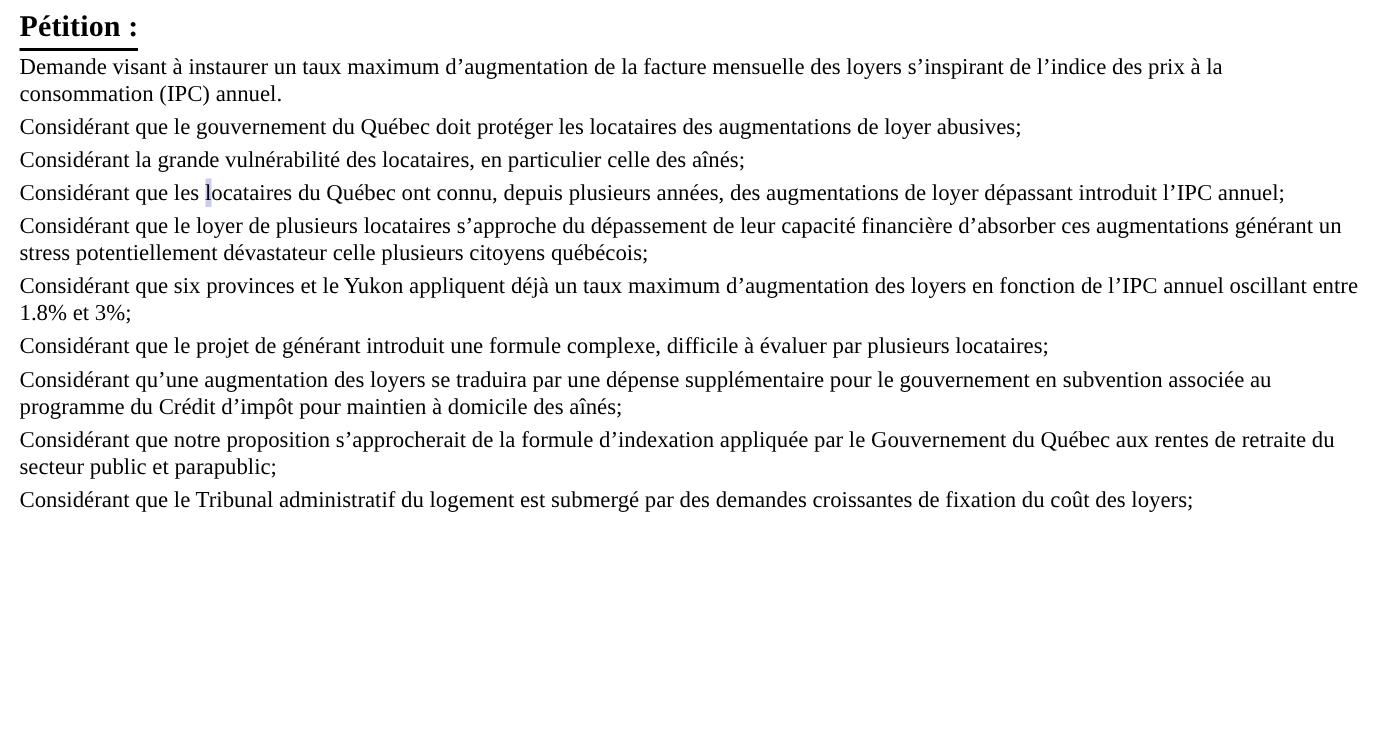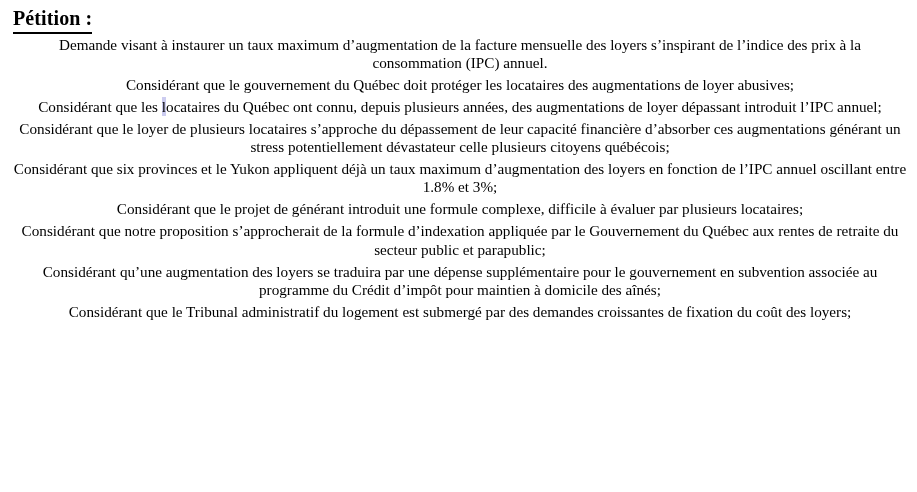--- a/index.html
+++ b/index.html
@@ -47,21 +47,21 @@
     display: inline-block;
     border-bottom: 2px solid #000;
     padding-bottom: 0px;
   }
 
   
   .para {
     font-size: 15.2px;
     line-height: 18.1px;
     margin: 0;
-    text-align: center;
+    text-align: left;
     white-space: normal;
     word-spacing: 0px;
   }
 
   .para.lead {
     margin-top: 2px;
   }
 
   
   .para.spaced {
@@ -79,30 +79,31 @@
 
 <div class="page">
   <div class="doc-body">
 
     <h1 class="doc-title"><span class="title-text">Pétition :</span></h1>
 
     <p class="para lead">Demande visant à instaurer un taux maximum d’augmentation de la facture mensuelle des loyers s’inspirant de l’indice des prix à la consommation (IPC) annuel.</p>
 
     <p class="para spaced">Considérant que le gouvernement du Québec doit protéger les locataires des augmentations de loyer abusives;</p>
 
+    <p class="para spaced">Considérant la grande vulnérabilité des locataires, en particulier celle des aînés;</p>
 
     <p class="para spaced"><span>Considérant que les </span><span class="sel-highlight">l</span><span>ocataires du Québec ont connu, depuis plusieurs années, des augmentations de loyer dépassant introduit l’IPC annuel;</span></p>
 
 
     <p class="para spaced">Considérant que le loyer de plusieurs locataires s’approche du dépassement de leur capacité financière d’absorber ces augmentations générant un stress potentiellement dévastateur celle plusieurs citoyens québécois;</p>
 
     <p class="para spaced">Considérant que six provinces et le Yukon appliquent déjà un taux maximum d’augmentation des loyers en fonction de l’IPC annuel oscillant entre 1.8% et 3%;</p>
 
     <p class="para spaced">Considérant que le projet de générant introduit une formule complexe, difficile à évaluer par plusieurs locataires;</p>
 
+    <p class="para spaced">Considérant qu’une augmentation des loyers se traduira par une dépense supplémentaire pour le gouvernement en subvention associée au programme du Crédit d’impôt pour maintien à domicile des aînés;</p>
+
     <p class="para spaced">Considérant que notre proposition s’approcherait de la formule d’indexation appliquée par le Gouvernement du Québec aux rentes de retraite du secteur public et parapublic;</p>
-
-    <p class="para spaced">Considérant qu’une augmentation des loyers se traduira par une dépense supplémentaire pour le gouvernement en subvention associée au programme du Crédit d’impôt pour maintien à domicile des aînés;</p>
 
     <p class="para spaced">Considérant que le Tribunal administratif du logement est submergé par des demandes croissantes de fixation du coût des loyers;</p>
 
   </div>
 </div>
 
 </body></html>

